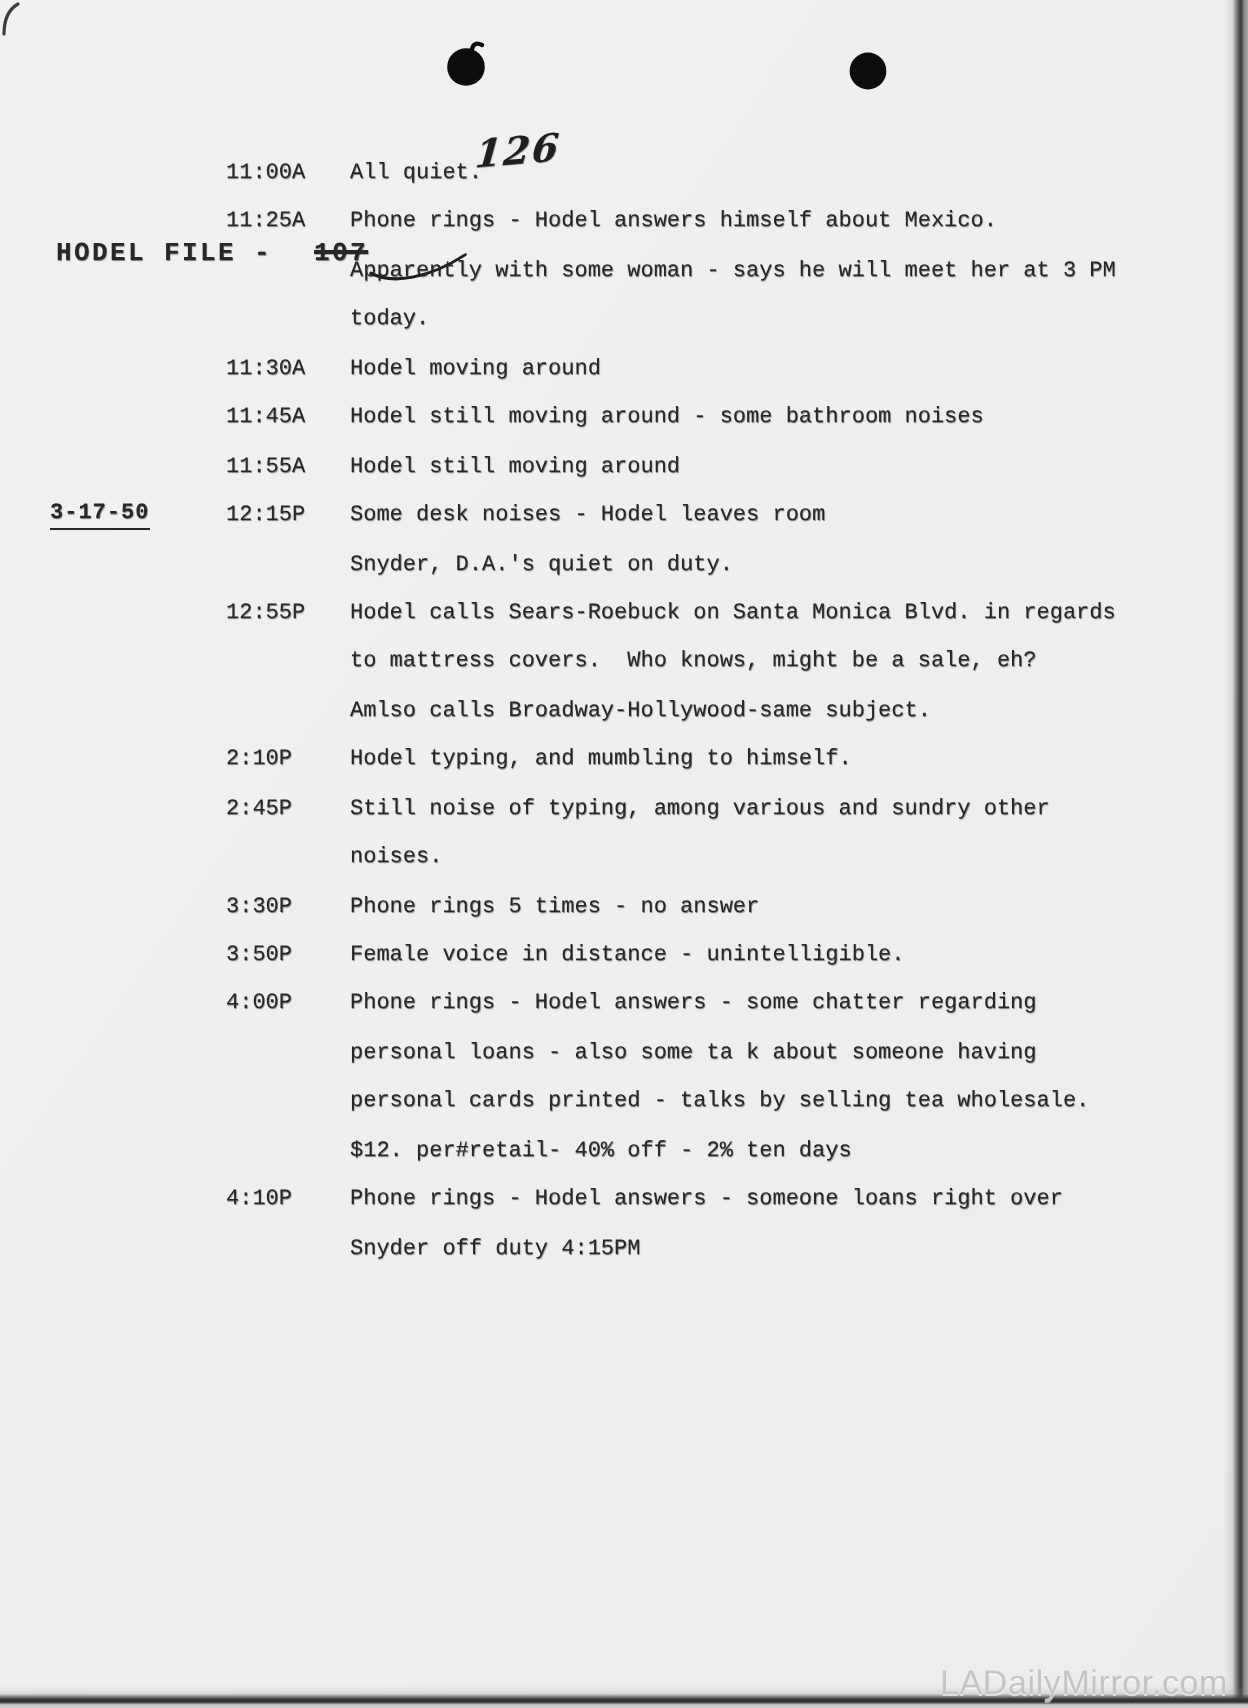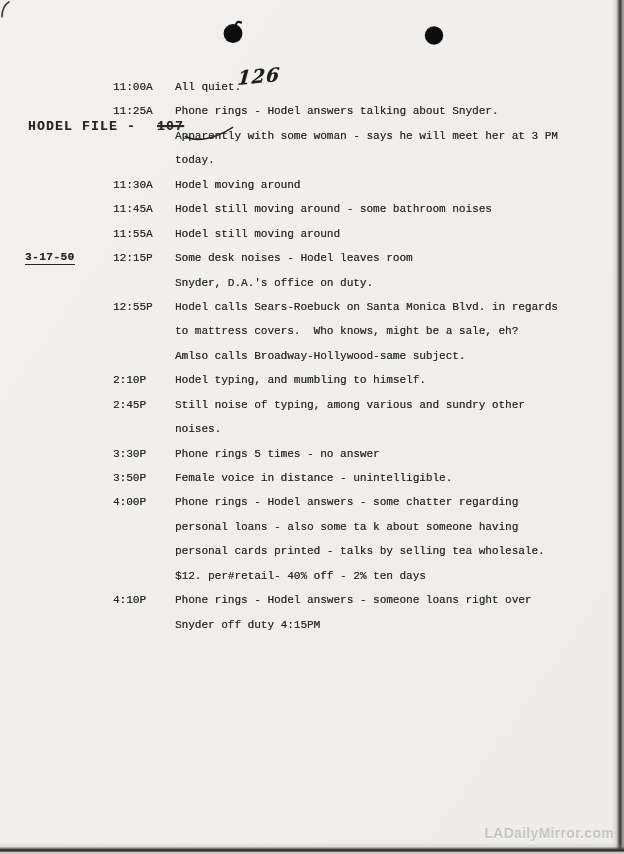--- a/index.html
+++ b/index.html
@@ -66,25 +66,24 @@
   }
   .time{ position:absolute;left:113px;top:0; }
   .margin-date{
     position:absolute;left:25px;top:-1px;
     font-weight:bold;letter-spacing:0.5px;
     border-bottom:1.7px solid #262626;
     padding-bottom:1px;
   }
 
   .watermark{
-    position:absolute;right:10px;bottom:13px;z-index:10;
+    position:absolute;right:10px;bottom:2px;z-index:10;
     font-family:"Liberation Sans","DejaVu Sans",sans-serif;
-    font-size:14px;color:#c5c5c5;letter-spacing:0.3px;
+    font-size:17px;color:#c5c5c5;letter-spacing:0.3px;
     text-shadow:0 1px 0 rgba(255,255,255,0.6);
-    font-weight:bold;
   }
 </style>
 </head>
 <body>
 
 <div class="page">
 
   <svg class="corner-mark" width="14" height="20" viewBox="0 0 14 20">
     <path d="M2 17 Q2 6 9 2" stroke="#3c3c3c" stroke-width="1.6" fill="none" stroke-linecap="round"></path>
   </svg>
@@ -103,28 +102,28 @@
     <span class="handwritten">
       <span>126</span>
       <svg class="flourish" width="52" height="14" viewBox="0 0 52 14">
         <path d="M2 6 C14 13 32 11 49 1"></path>
       </svg>
     </span>
   </div>
 
   <div class="log ink">
       <div class="row"><span class="time">11:00A</span><span>All quiet.</span></div>
-      <div class="row"><span class="time">11:25A</span><span>Phone rings - Hodel answers talking about Snyder.</span></div>
+      <div class="row"><span class="time">11:25A</span><span>Phone rings - Hodel answers himself about Mexico.</span></div>
       <div class="row"><span>Apparently with some woman - says he will meet her at 3 PM</span></div>
       <div class="row"><span>today.</span></div>
       <div class="row"><span class="time">11:30A</span><span>Hodel moving around</span></div>
       <div class="row"><span class="time">11:45A</span><span>Hodel still moving around - some bathroom noises</span></div>
       <div class="row"><span class="time">11:55A</span><span>Hodel still moving around</span></div>
       <div class="row"><span class="margin-date">3-17-50</span><span class="time">12:15P</span><span>Some desk noises - Hodel leaves room</span></div>
-      <div class="row"><span>Snyder, D.A.'s office on duty.</span></div>
+      <div class="row"><span>Snyder, D.A.'s quiet on duty.</span></div>
       <div class="row"><span class="time">12:55P</span><span>Hodel calls Sears-Roebuck on Santa Monica Blvd. in regards</span></div>
       <div class="row"><span>to mattress covers.  Who knows, might be a sale, eh?</span></div>
       <div class="row"><span>Amlso calls Broadway-Hollywood-same subject.</span></div>
       <div class="row"><span class="time">2:10P</span><span>Hodel typing, and mumbling to himself.</span></div>
       <div class="row"><span class="time">2:45P</span><span>Still noise of typing, among various and sundry other</span></div>
       <div class="row"><span>noises.</span></div>
       <div class="row"><span class="time">3:30P</span><span>Phone rings 5 times - no answer</span></div>
       <div class="row"><span class="time">3:50P</span><span>Female voice in distance - unintelligible.</span></div>
       <div class="row"><span class="time">4:00P</span><span>Phone rings - Hodel answers - some chatter regarding</span></div>
       <div class="row"><span>personal loans - also some ta k about someone having</span></div>

